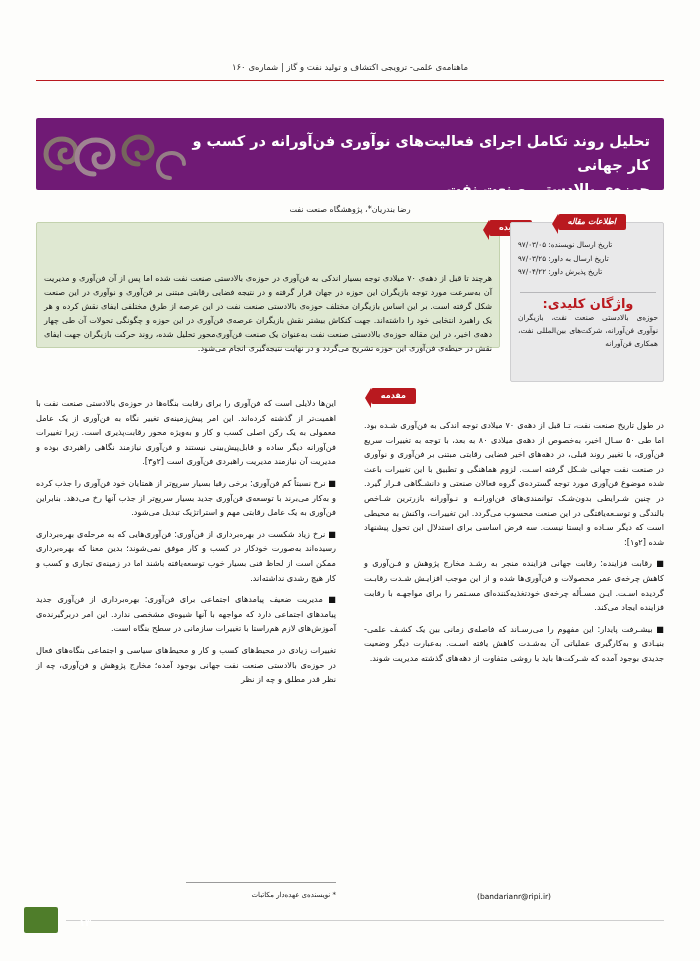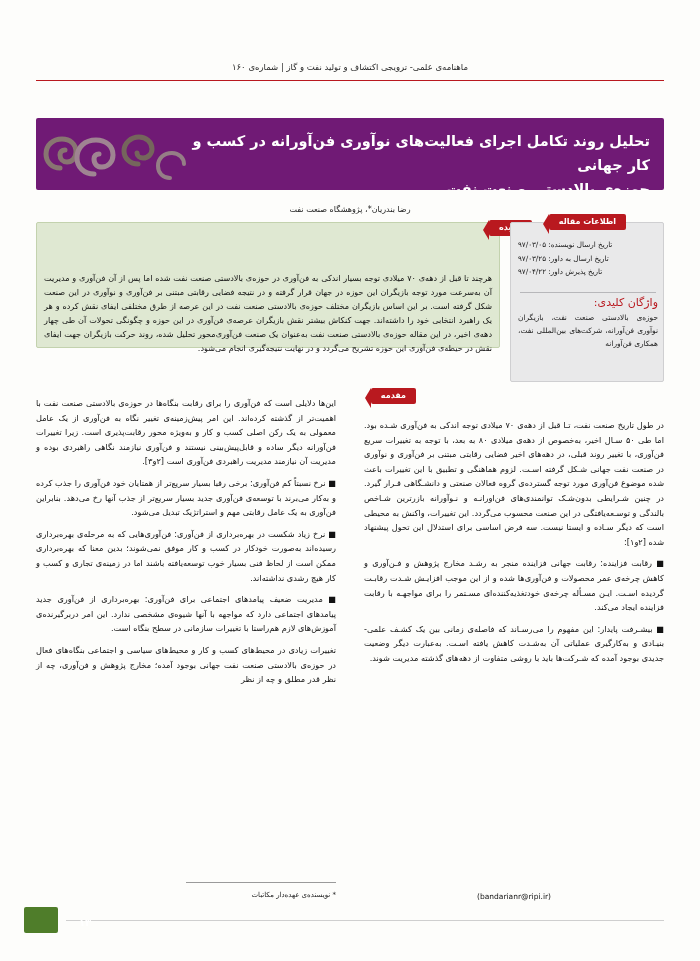--- a/index.html
+++ b/index.html
@@ -127,21 +127,21 @@
   .info-box {
     position: absolute;
     top: 222px;
     right: 36px;
     width: 152px;
     height: 158px;
     background: #e9e9ea;
     border: 1px solid #cfcfd1;
     border-radius: 2px;
   }
-  #chip-info { top: 214px; right: 74px; }
+  #chip-info { top: 214px; right: 74px; font-style: italic; }
   .info-dates {
     position: absolute;
     top: 238px;
     right: 42px;
     width: 140px;
     font-size: 7.2px;
     line-height: 1.9;
     text-align: left;
     color: #1b1b1b;
   }
@@ -150,24 +150,24 @@
     top: 292px;
     right: 44px;
     width: 136px;
     border-top: 1px solid #b7b7ba;
   }
   .info-kw-title {
     position: absolute;
     top: 296px;
     right: 42px;
     width: 140px;
-    font-size: 11px;
-    font-weight: normal;
+    font-size: 13px;
+    font-weight: bold;
     color: #b9191f;
-    text-align: right;
+    text-align: center;
   }
   .info-kw {
     position: absolute;
     top: 312px;
     right: 42px;
     width: 140px;
     font-size: 7.4px;
     line-height: 1.75;
     text-align: justify;
     color: #1b1b1b;

